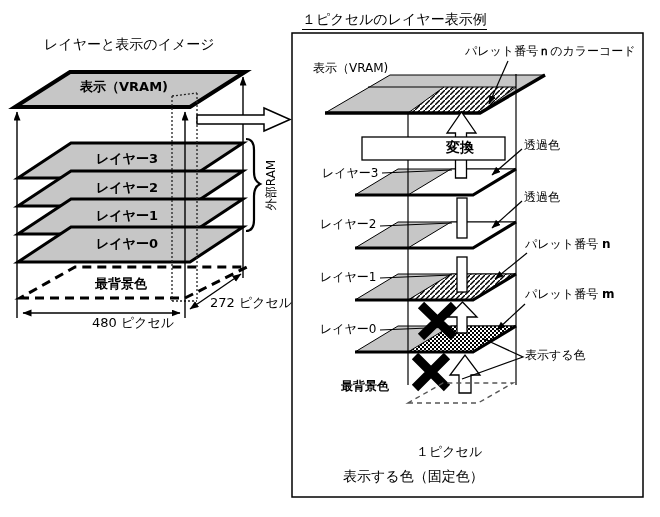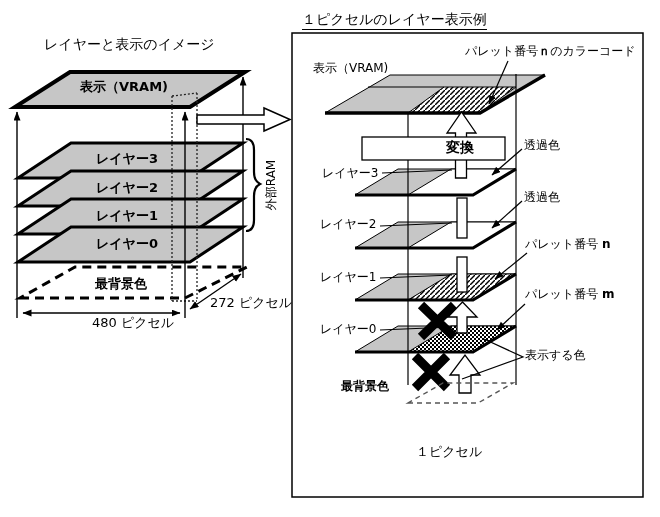--- a/index.html
+++ b/index.html
@@ -163,14 +163,15 @@
   <span class="lbl s12" style="left:322px;top:167px;">レイヤー3</span>
   <span class="lbl s12" style="left:524px;top:191px;">透過色</span>
   <span class="lbl s12" style="left:320px;top:218px;">レイヤー2</span>
   <span class="lbl s12" style="left:525px;top:238px;"><span>パレット番号 </span><span class="b">n</span></span>
   <span class="lbl s12" style="left:320px;top:271px;">レイヤー1</span>
   <span class="lbl s12" style="left:525px;top:288px;"><span>パレット番号 </span><span class="b">m</span></span>
   <span class="lbl s12" style="left:320px;top:323px;">レイヤー0</span>
   <span class="lbl s12" style="left:525px;top:349px;">表示する色</span>
   <span class="lbl s12 b" style="left:341px;top:380px;">最背景色</span>
   <span class="lbl s13" style="left:416px;top:411px;margin-top:34px;">１ピクセル</span>
+  <span class="lbl footnote" style="left:343px;top:468px;">表示する色（固定色）</span>
 
 </div>
 
 </body></html>

